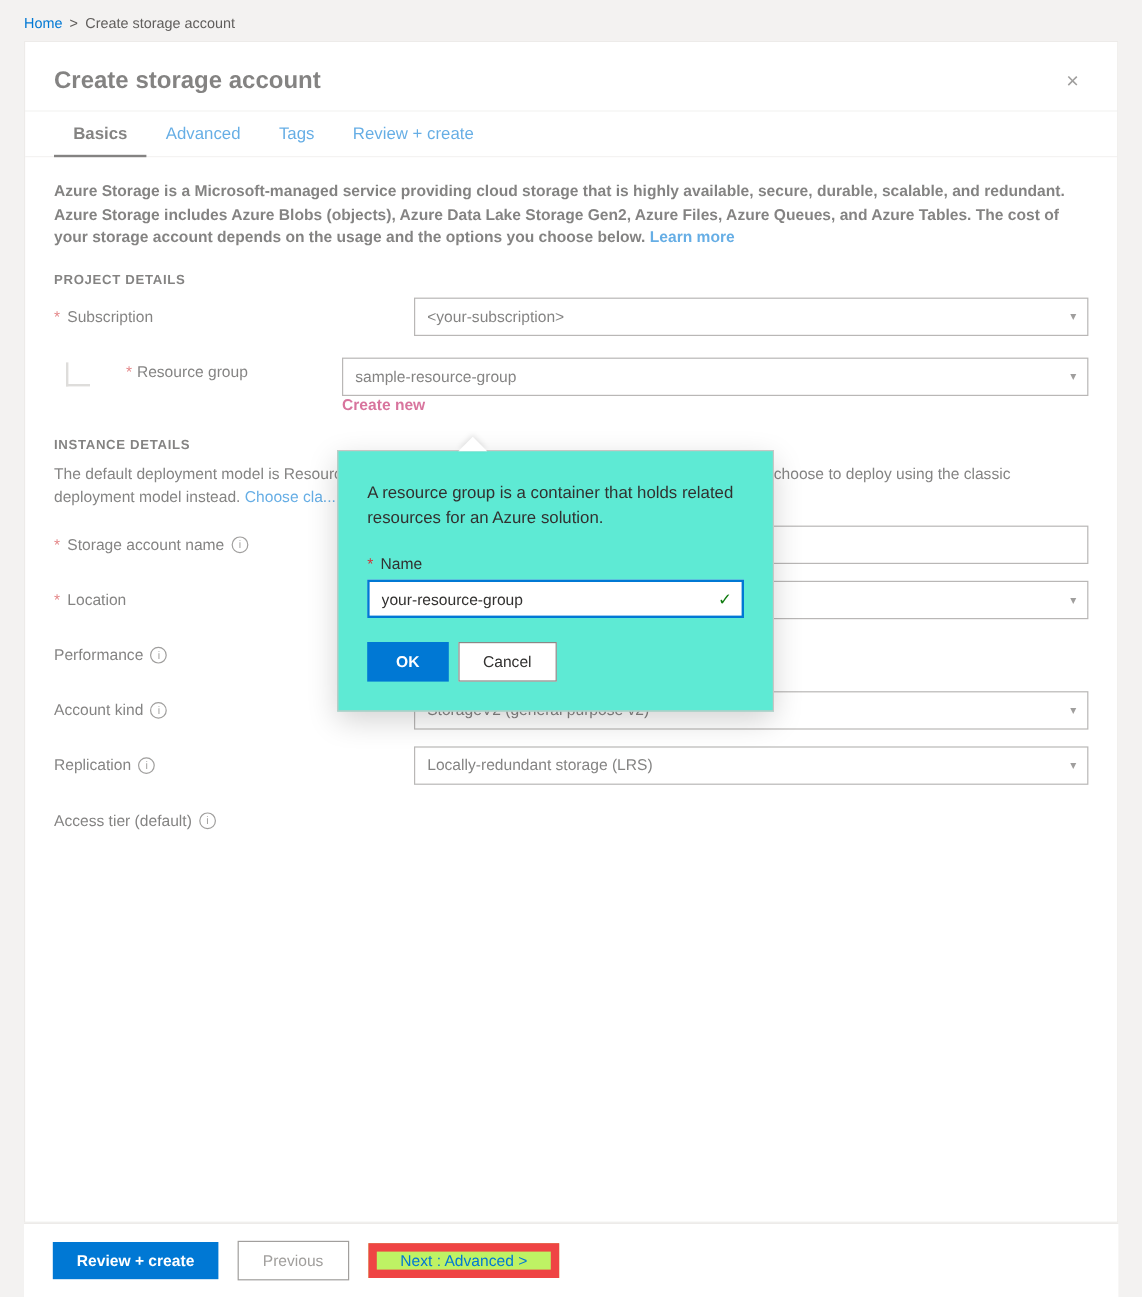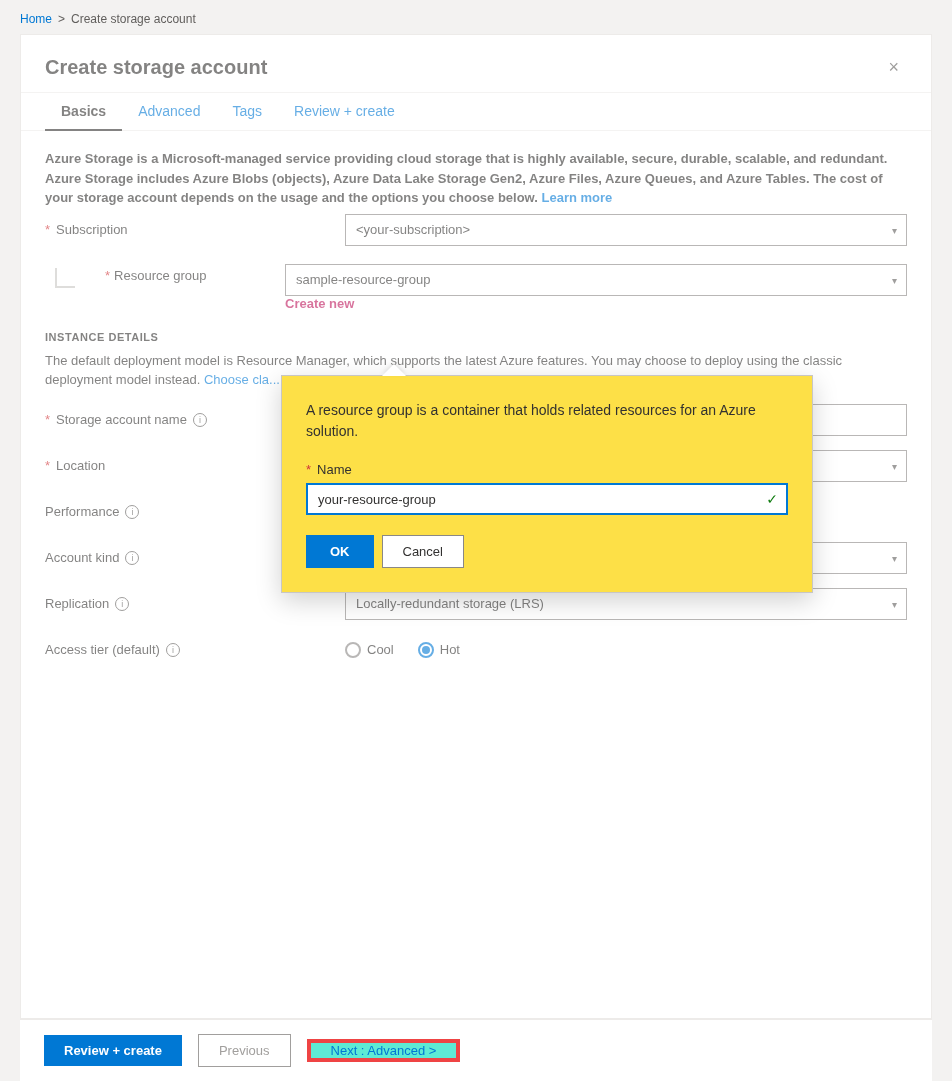--- a/index.html
+++ b/index.html
@@ -257,40 +257,40 @@
     }
     .btn-previous {
       background: #fff;
       color: #a19f9d;
       border: 1px solid #a19f9d;
       padding: 8px 20px;
       font-size: 13px;
       cursor: pointer;
     }
     .btn-next {
-      background: #5eead4;
+      background: #bef264;
       color: #0078d4;
-      border: 4px solid #ef4444;
+      border: 7px solid #ef4444;
       padding: 0 20px;
       font-size: 13px;
       cursor: pointer;
     }
     
     .overlay {
       position: absolute;
       top: 0; left: 0; right: 0; bottom: 0;
       background: rgba(255,255,255,0.4);
       z-index: 10;
     }
     .modal {
       position: absolute;
       top: 340px;
       left: 260px;
-      width: 532px;
-      background: #fde047;
+      width: 364px;
+      background: #5eead4;
       border: 1px solid #c8c6c4;
       box-shadow: 0 8px 24px rgba(0,0,0,0.18);
       z-index: 20;
       padding: 24px;
     }
     .modal-arrow {
       position: absolute;
       top: -12px;
       left: 100px;
       width: 0;
@@ -383,20 +383,21 @@
       <div class="tab">Tags</div>
       <div class="tab">Review + create</div>
     </div>
 
     <div class="content">
       <p class="description-text">
         <span>Azure Storage is a Microsoft-managed service providing cloud storage that is highly available, secure, durable, scalable, and redundant. Azure Storage includes Azure Blobs (objects), Azure Data Lake Storage Gen2, Azure Files, Azure Queues, and Azure Tables. The cost of your storage account depends on the usage and the options you choose below.</span>
         <a class="learn-more" href="#">Learn more</a>
       </p>
 
+      <div class="section-title">PROJECT DETAILS</div>
 
       <div class="form-row">
         <div class="form-label">
           <span class="required-star">*</span>
           <span>Subscription</span>
         </div>
         <div class="form-control">
           <div class="select-wrapper">
             <select>
               <option>&lt;your-subscription&gt;</option>
@@ -495,34 +496,20 @@
             <span class="select-chevron">▾</span>
           </div>
         </div>
       </div>
 
       <div class="form-row">
         <div class="form-label">
           <span>Access tier (default)</span>
           <span class="info-icon">i</span>
         </div>
-        <div class="form-control">
-          <div class="radio-group">
-            <label class="radio-item">
-              <div class="radio-circle"></div>
-              <span>Cool</span>
-            </label>
-            <label class="radio-item">
-              <div class="radio-circle selected">
-                <div class="radio-dot"></div>
-              </div>
-              <span>Hot</span>
-            </label>
-          </div>
-        </div>
       </div>
 
       <div class="bottom-spacer"></div>
     </div>
 
     <div class="overlay"></div>
 
     <div class="modal">
       <div class="modal-arrow"></div>
       <p class="modal-desc">A resource group is a container that holds related resources for an Azure solution.</p>

